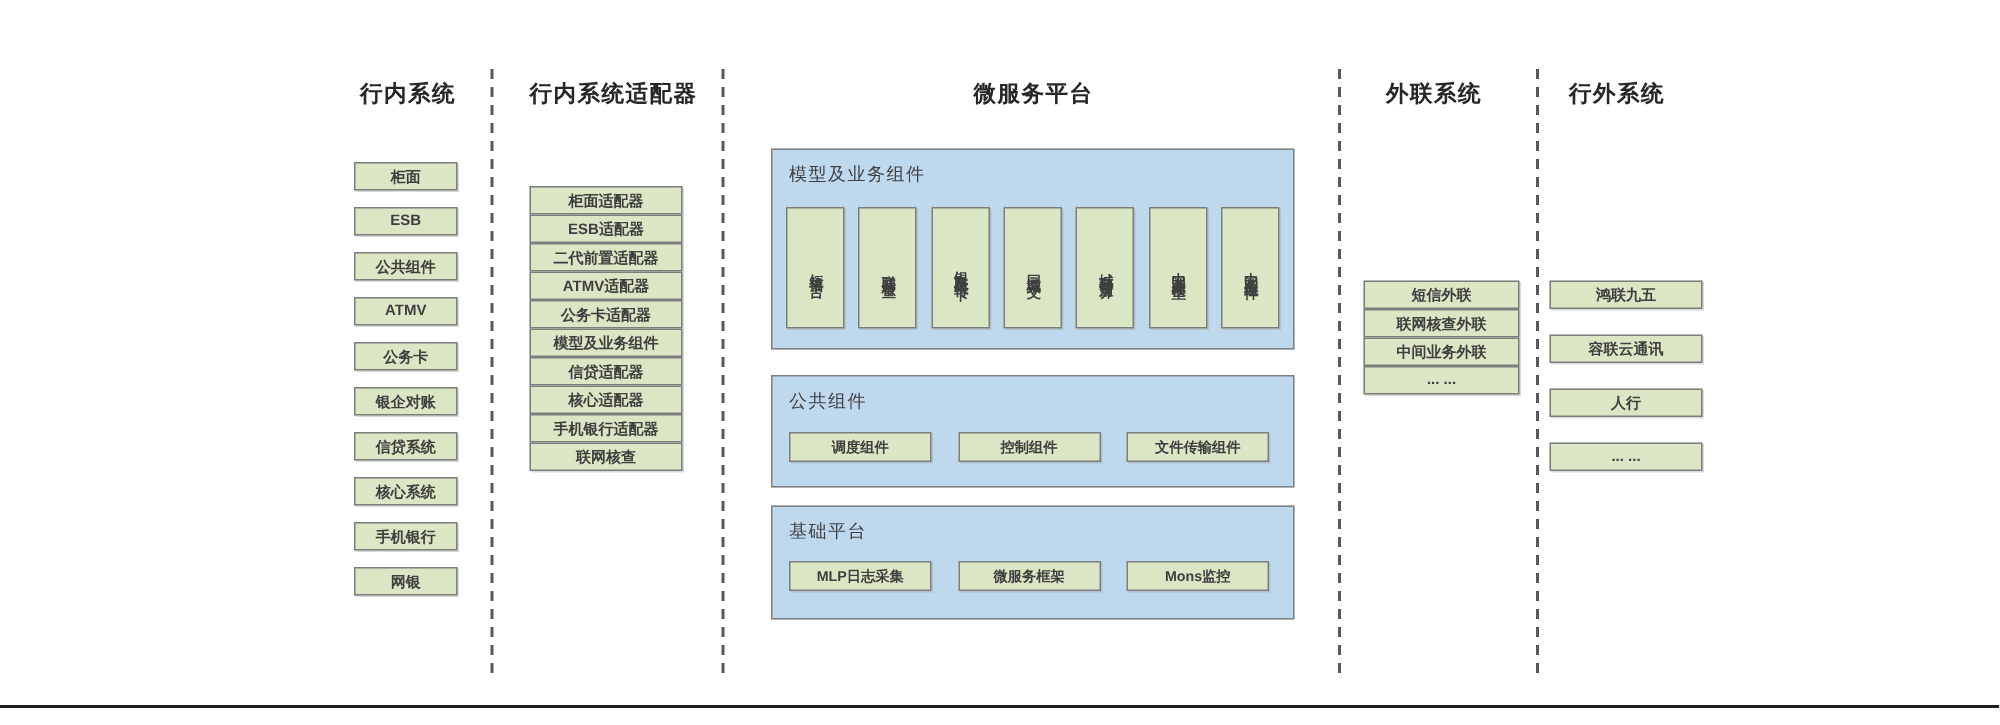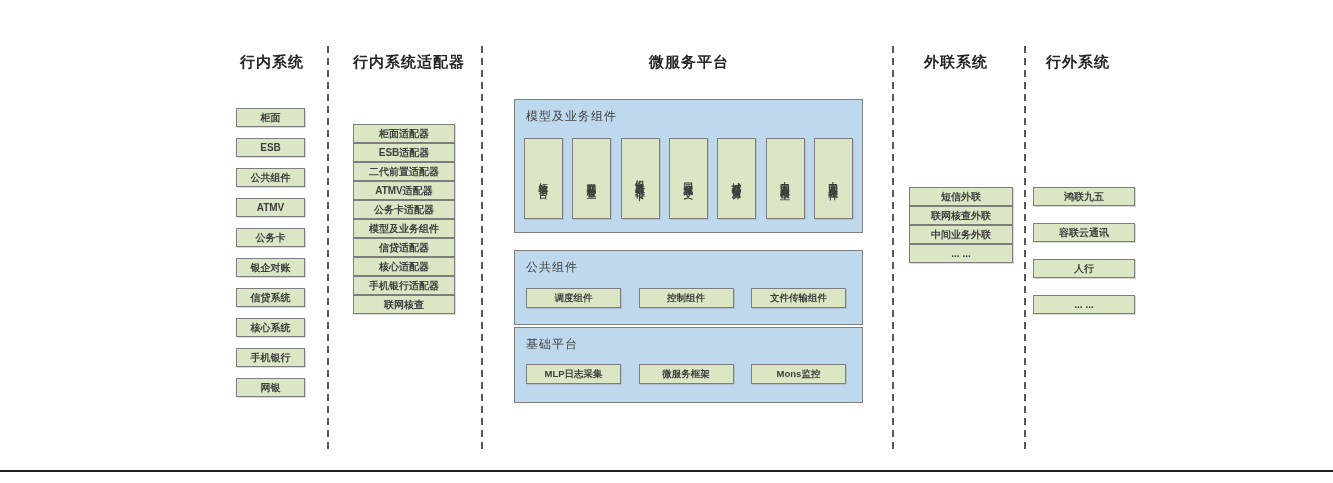--- a/index.html
+++ b/index.html
@@ -63,21 +63,21 @@
   .panel {
     position: absolute;
     left: 514px;
     width: 349px;
     box-sizing: border-box;
     background: #bed8ee;
     border: 1.5px solid #7f7f7f;
   }
   .panel1 { top: 99px;  height: 134px; }
   .panel2 { top: 250px; height: 75px;  }
-  .panel3 { top: 327px; height: 76px;  }
+  .panel3 { top: 337px; height: 76px;  }
   .panel-title {
     position: absolute;
     left: 11px;
     top: 8px;
     font-size: 12px;
     color: #3f3f3f;
     letter-spacing: 1px;
   }
   .v-row {
     position: absolute;

